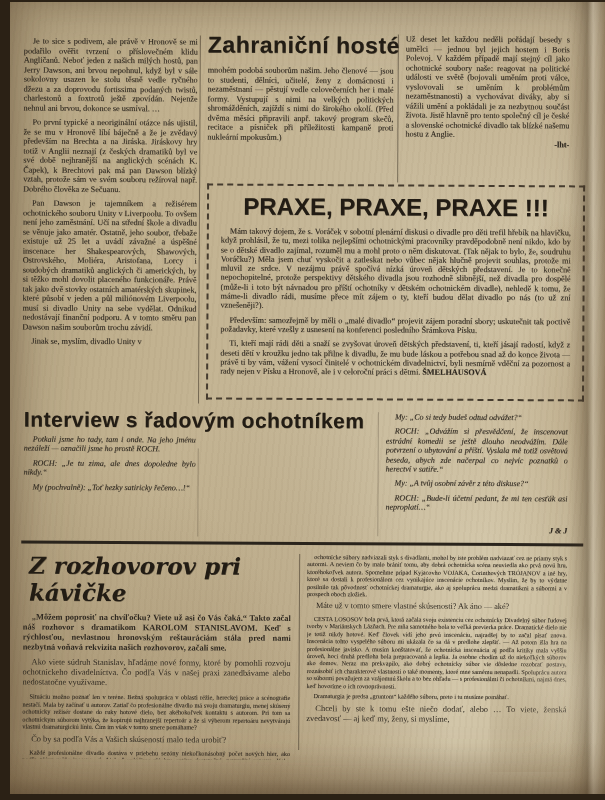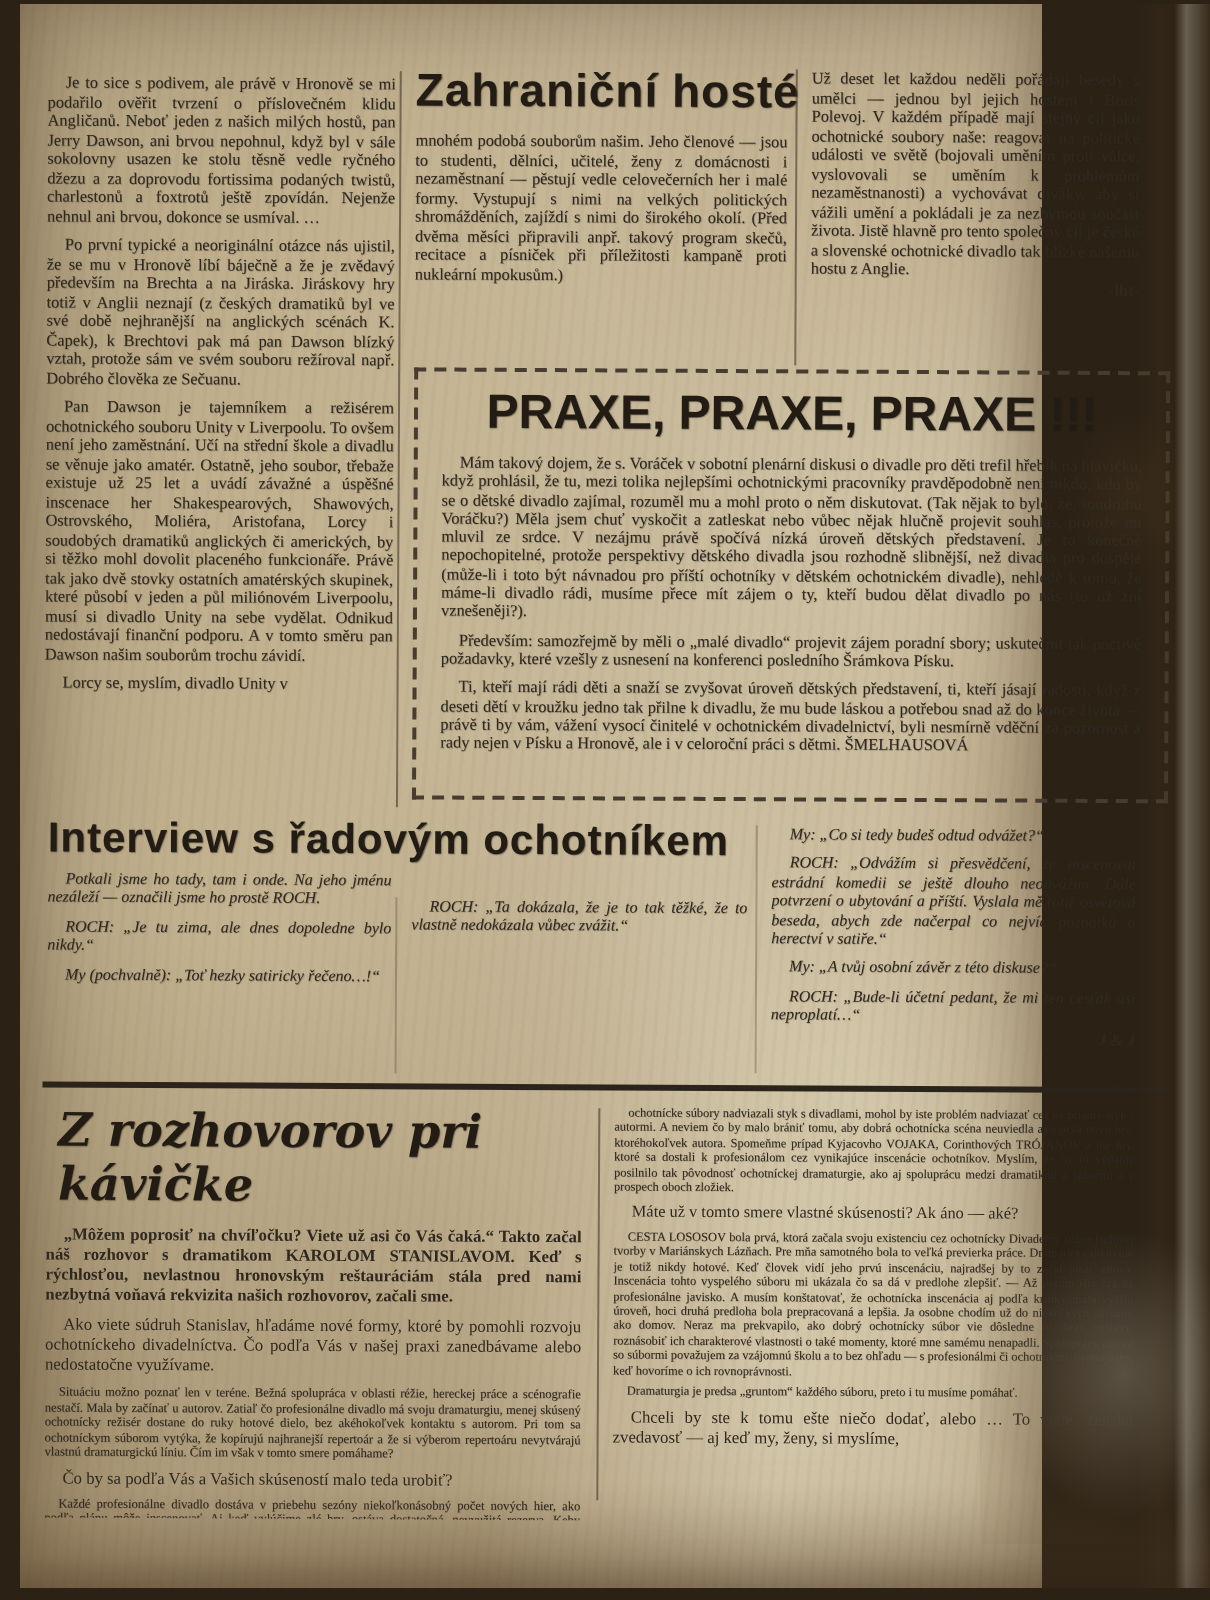--- a/index.html
+++ b/index.html
@@ -4,21 +4,21 @@
 <style>
   html,body{margin:0;padding:0;}
   body{
     width:605px;height:800px;
     background:#2b2115;
     position:relative;
     overflow:hidden;
     font-family:"Liberation Serif", serif;
   }
   #paper{
-    position:absolute;left:10px;top:2px;width:511px;height:792px;
+    position:absolute;left:10px;top:2px;width:595px;height:792px;
     background:
       radial-gradient(circle at 92% 10%, rgba(139,106,59,0.20) 0, transparent 22%),
       radial-gradient(circle at 97% 50%, rgba(139,106,59,0.16) 0, transparent 26%),
       radial-gradient(ellipse at 45% 99%, rgba(120,90,50,0.22) 0, transparent 38%),
       radial-gradient(circle at 3% 90%, rgba(90,65,35,0.25) 0, transparent 30%),
       repeating-linear-gradient(95deg, rgba(120,100,70,0.05) 0 2px, rgba(0,0,0,0) 2px 6px),
       linear-gradient(100deg,#b7a785 0%,#c2b290 28%,#c8ba9b 55%,#d3c7aa 78%,#cabc9c 100%);
     box-shadow: inset 0 0 70px rgba(70,50,30,0.38), inset 0 -8px 30px rgba(60,40,20,0.30);
   }
   #content{position:absolute;inset:0;transform:rotate(0.3deg);color:#2e2820;}
@@ -34,39 +34,39 @@
     text-shadow:0.2px 0.2px 0.4px rgba(58,48,38,0.4);
   }
   .mid-txt{font-size:8.4px;line-height:10px;text-align:justify;}
   .ital{font-style:italic;}
   h1,h2{margin:0;font-family:"Liberation Sans", sans-serif;color:#221c14;
     text-shadow:0.4px 0.4px 0.6px rgba(40,32,22,0.5);}
   .rule-v{width:1px;background:rgba(55,45,33,0.55);}
   .rule-h-thick{height:3px;background:#2a241c;}
   .praxe-box{border:2px dashed #463c2f;padding:5px 12px 4px;box-sizing:border-box;}
   .byline{text-align:right;font-weight:bold;}
-  .sig{font-weight:normal;white-space:nowrap;}
+  .sig{font-weight:bold;white-space:nowrap;}
   .fold{
     position:absolute;top:0;height:100%;left:558px;width:37px;pointer-events:none;
     background:linear-gradient(90deg, rgba(80,60,35,0) 0%, rgba(80,60,35,0.16) 30%,
       rgba(55,40,22,0.30) 52%, rgba(246,240,224,0.30) 68%, rgba(110,85,50,0.18) 100%);
   }
   .stain{position:absolute;pointer-events:none;}
 </style>
 </head>
 <body>
 
 <div id="paper">
   <div id="content">
 
     <div class="abs body-txt" style="left:12px;top:36px;width:174px;height:366px;">
       <p>Je to sice s podivem, ale právě v Hronově se mi podařilo ověřit tvrzení o příslovečném klidu Angličanů. Neboť jeden z našich milých hostů, pan Jerry Dawson, ani brvou nepohnul, když byl v sále sokolovny usazen ke stolu těsně vedle ryčného džezu a za doprovodu fortissima podaných twistů, charlestonů a foxtrotů ještě zpovídán. Nejenže nehnul ani brvou, dokonce se usmíval. …</p>
       <p>Po první typické a neoriginální otázce nás ujistil, že se mu v Hronově líbí báječně a že je zvědavý především na Brechta a na Jiráska. Jiráskovy hry totiž v Anglii neznají (z českých dramatiků byl ve své době nejhranější na anglických scénách K. Čapek), k Brechtovi pak má pan Dawson blízký vztah, protože sám ve svém souboru režíroval např. Dobrého člověka ze Sečuanu.</p>
       <p>Pan Dawson je tajemníkem a režisérem ochotnického souboru Unity v Liverpoolu. To ovšem není jeho zaměstnání. Učí na střední škole a divadlu se věnuje jako amatér. Ostatně, jeho soubor, třebaže existuje už 25 let a uvádí závažné a úspěšné inscenace her Shakespearových, Shawových, Ostrovského, Moliéra, Aristofana, Lorcy i soudobých dramatiků anglických či amerických, by si těžko mohl dovolit placeného funkcionáře. Právě tak jako dvě stovky ostatních amatérských skupinek, které působí v jeden a půl miliónovém Liverpoolu, musí si divadlo Unity na sebe vydělat. Odnikud nedostávají finanční podporu. A v tomto směru pan Dawson našim souborům trochu závidí.</p>
-      <p>Lorcy se, myslím, divadlo Unity v</p>
+      <p>Jinak se, myslím, divadlo Unity v</p>
     </div>
 
     <div class="abs rule-v" style="left:188px;top:34px;height:368px;"></div>
 
     <h1 class="abs" style="left:196px;top:30px;width:210px;font-size:23px;letter-spacing:0.5px;">Zahraniční hosté</h1>
     <div class="abs body-txt" style="left:196px;top:64px;width:186px;height:118px;">mnohém podobá souborům našim. Jeho členové — jsou to studenti, dělníci, učitelé, ženy z domácnosti i nezaměstnaní — pěstují vedle celovečerních her i malé formy. Vystupují s nimi na velkých politických shromážděních, zajíždí s nimi do širokého okolí. (Před dvěma měsíci připravili anpř. takový program skečů, recitace a písniček při příležitosti kampaně proti nukleární mpokusům.)</div>
 
     <div class="abs rule-v" style="left:386px;top:32px;height:148px;"></div>
 
     <div class="abs" style="left:394px;top:32px;width:164px;height:152px;">
@@ -90,30 +90,29 @@
 
     <div class="abs body-txt ital" style="left:14px;top:434px;width:172px;height:94px;font-size:8px;line-height:9.4px;">
       <p>Potkali jsme ho tady, tam i onde. Na jeho jménu nezáleží — označili jsme ho prostě ROCH.</p>
       <p>ROCH: „Je tu zima, ale dnes dopoledne bylo nikdy.“</p>
       <p>My (pochvalně): „Toť hezky satiricky řečeno…!“</p>
     </div>
 
     <div class="abs rule-v" style="left:188px;top:447px;height:88px;opacity:0.5;"></div>
 
     <div class="abs body-txt ital" style="left:196px;top:447px;width:168px;height:94px;font-size:8px;line-height:9.4px;">
-      <p>ROCH: „Ta dokázala, že je to tak těžké, že to vlastně nedokázala vůbec zvážit.“</p>
     </div>
 
     <div class="abs rule-v" style="left:368px;top:410px;height:124px;opacity:0.5;"></div>
 
     <div class="abs body-txt ital" style="left:376px;top:410px;width:182px;height:128px;font-size:8px;line-height:9.4px;">
       <p>My: „Co si tedy budeš odtud odvážet?“</p>
       <p>ROCH: „Odvážím si přesvědčení, že inscenovat estrádní komedii se ještě dlouho neodvážím. Dále potvrzení o ubytování a příští. Vyslala mě totiž osvětová beseda, abych zde načerpal co nejvíc poznatků o herectví v satiře.“</p>
       <p>My: „A tvůj osobní závěr z této diskuse?“</p>
-      <p style="margin-bottom:2px;">ROCH: „Bude-li účetní pedant, že mi ten cesťák asi neproplatí…“</p>
+      <p style="margin-bottom:13px;">ROCH: „Bude-li účetní pedant, že mi ten cesťák asi neproplatí…“</p>
       <div class="byline">J &amp; J</div>
     </div>
 
     <div class="abs rule-h-thick" style="left:12px;top:540px;width:562px;"></div>
 
     <div class="abs" style="left:14px;top:550px;width:268px;height:208px;overflow:hidden;">
       <h2 style="font-family:'DejaVu Serif', serif;font-style:italic;font-size:23px;margin:1px 0 7px 6px;">Z rozhovorov pri kávičke</h2>
       <p class="mid-txt" style="margin:0 0 5px;font-weight:bold;text-indent:9px;">„Môžem poprosiť na chvíľočku? Viete už asi čo Vás čaká.“ Takto začal náš rozhovor s dramatikom KAROLOM STANISLAVOM. Keď s rýchlosťou, nevlastnou hronovským reštauráciám stála pred nami nezbytná voňavá rekvizita našich rozhovorov, začali sme.</p>
       <p class="mid-txt" style="margin:0 0 5px;text-indent:9px;">Ako viete súdruh Stanislav, hľadáme nové formy, ktoré by pomohli rozvoju ochotníckeho divadelníctva. Čo podľa Vás v našej praxi zanedbávame alebo nedostatočne využívame.</p>
       <p class="small-txt" style="margin:0 0 4px;text-indent:7px;">Situáciu možno poznať len v teréne. Bežná spolupráca v oblasti réžie, hereckej práce a scénografie nestačí. Mala by začínať u autorov. Zatiaľ čo profesionálne divadlo má svoju dramaturgiu, menej skúsený ochotnícky režisér dostane do ruky hotové dielo, bez akéhokoľvek kontaktu s autorom. Pri tom sa ochotníckym súborom vytýka, že kopírujú najhranejší repertoár a že si výberom repertoáru nevytvárajú vlastnú dramaturgickú líniu. Čím im však v tomto smere pomáhame?</p>

